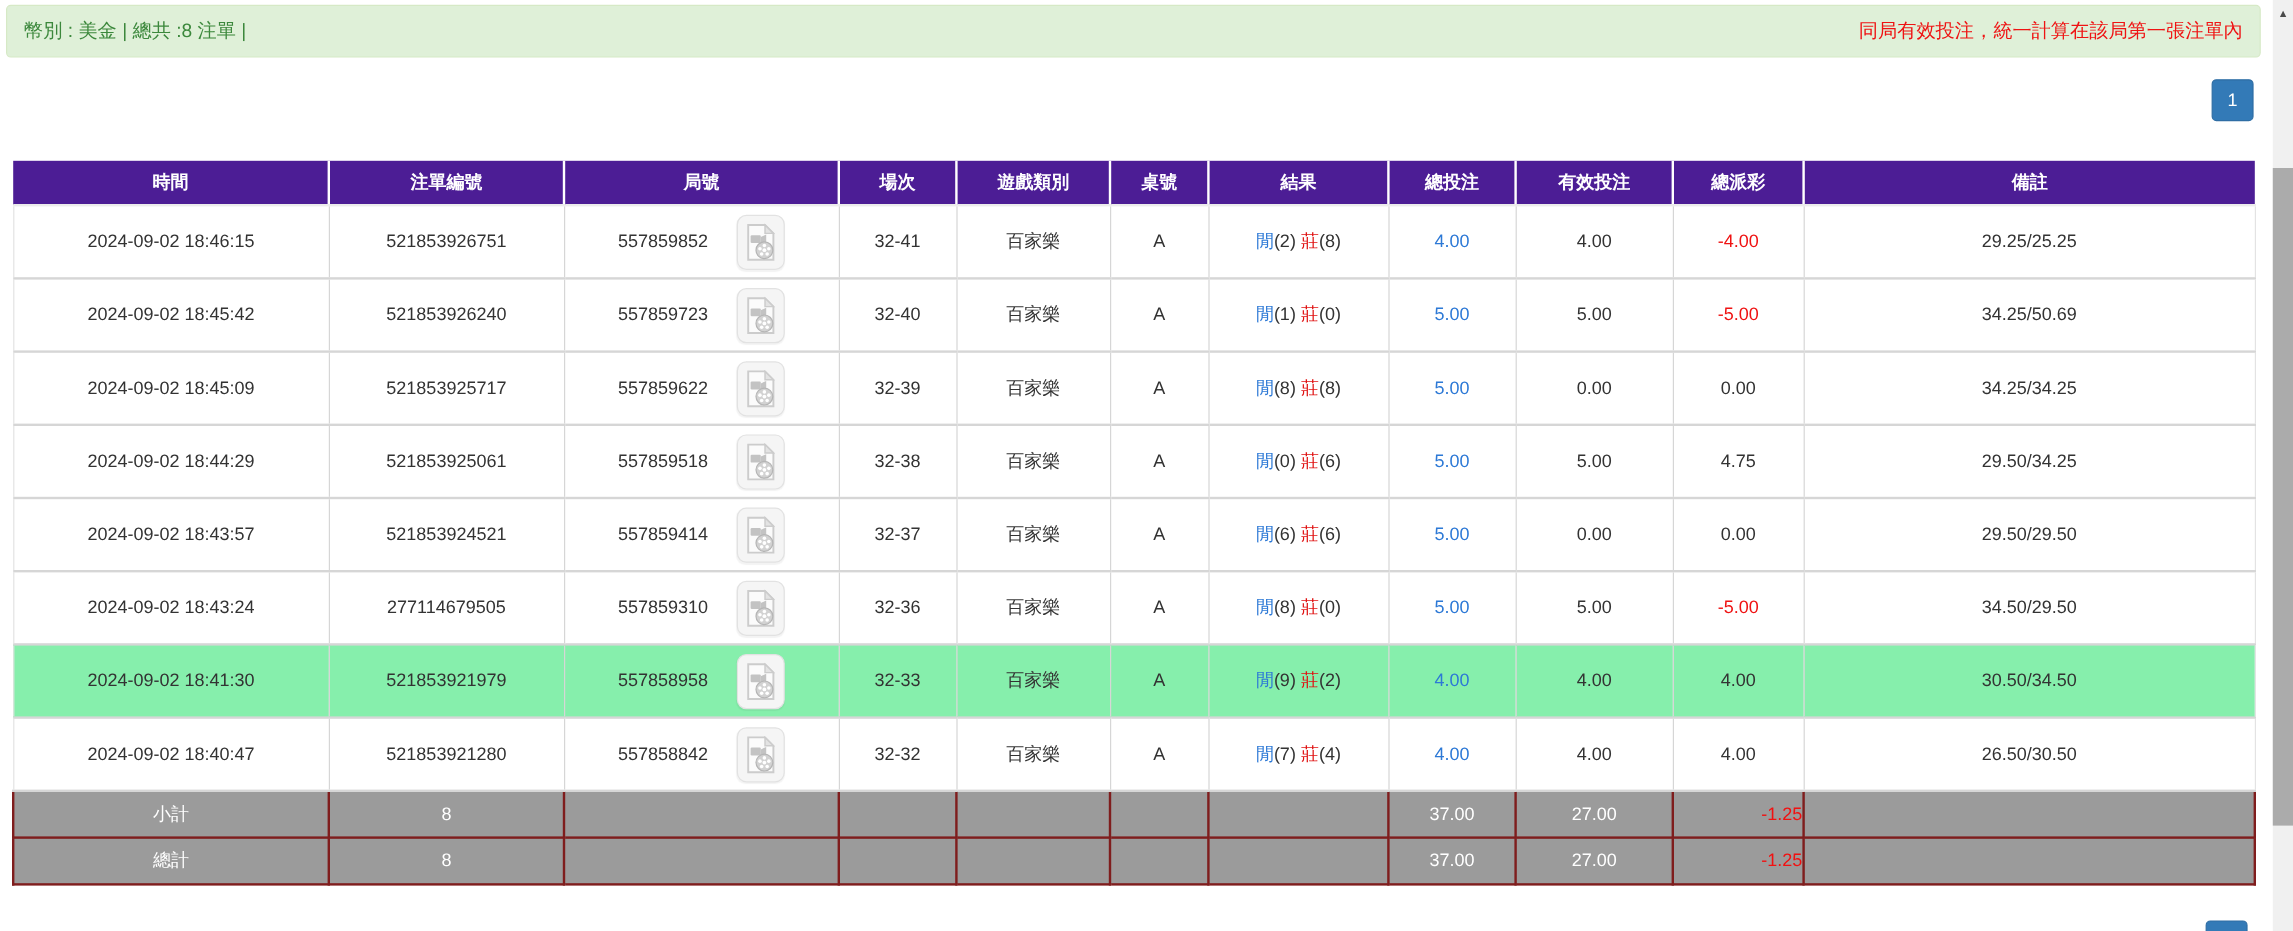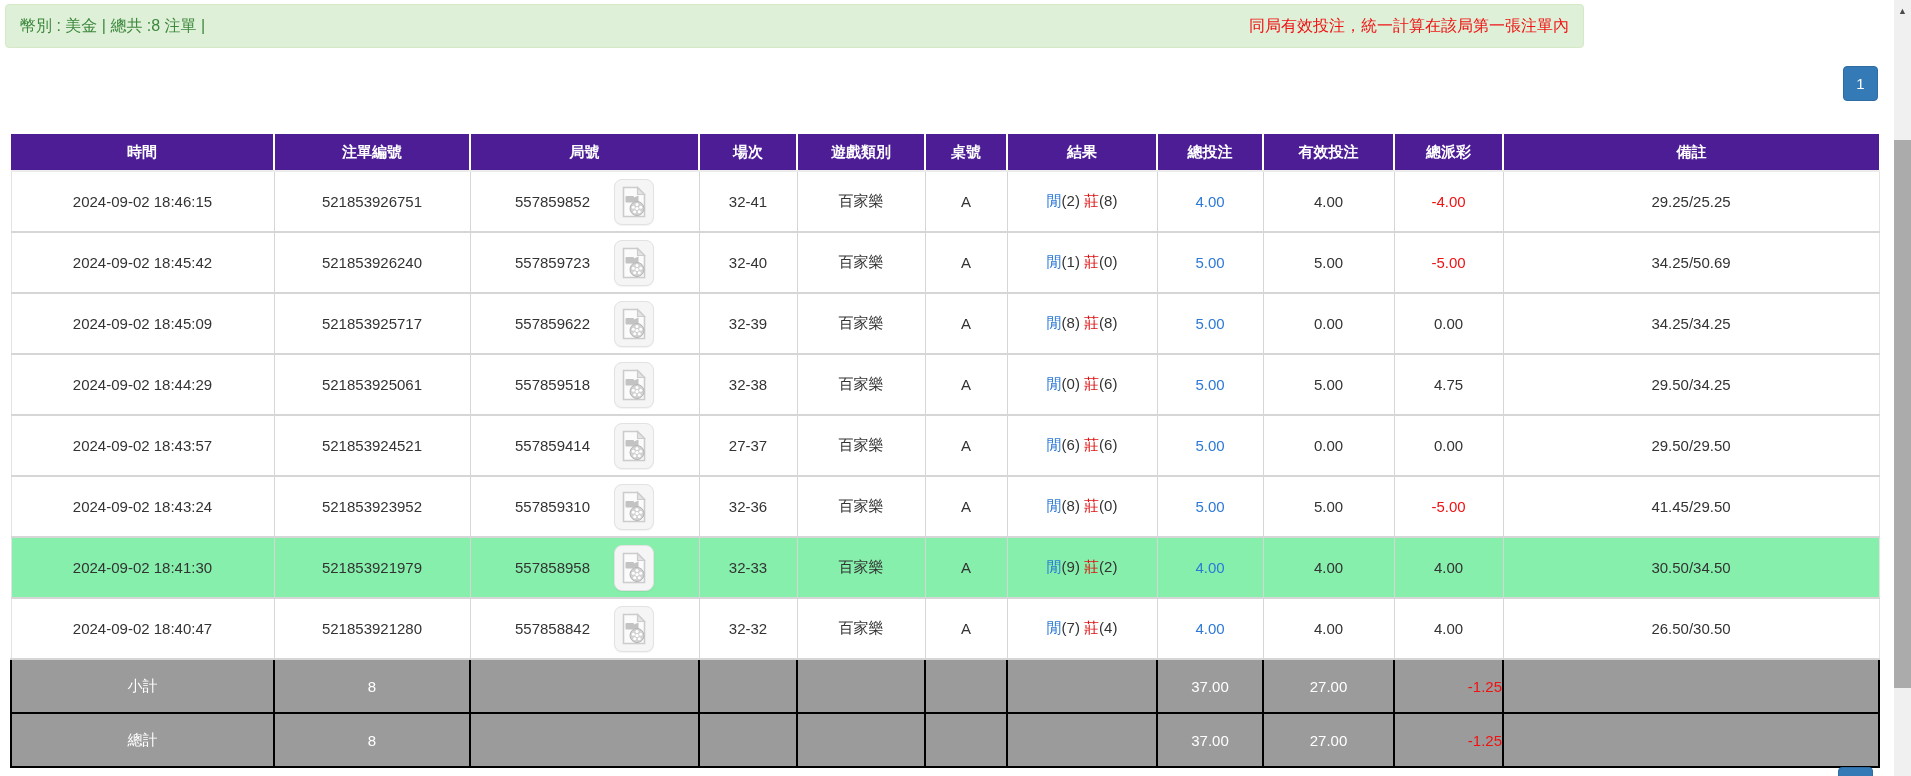--- a/index.html
+++ b/index.html
@@ -1,21 +1,21 @@
 <!DOCTYPE html>
 <html><head>
 <meta charset="utf-8">
 <style>
   * { margin:0; padding:0; box-sizing:border-box; }
   html,body { width:1911px; height:776px; overflow:hidden; background:#fff;
     font-family:"Liberation Sans","DejaVu Sans",sans-serif; }
   body { position:relative; }
 
   
-  .info-bar { position:absolute; left:5px; top:4px; width:1579px; height:44px;
+  .info-bar { position:absolute; left:5px; top:4px; width:1879px; height:44px;
     background:#dff0d8; border:1px solid #d6e9c6; border-radius:4px;
     display:flex; align-items:center; justify-content:space-between; padding:0 14px; }
   .info-left  { color:#3c883c; font-size:16px; }
   .info-right { color:#ef1313; font-size:16px; }
 
   
   .page-btn { position:absolute; width:35px; height:35px; background:#337ab7;
     border:1px solid #2e6da4; border-radius:4px; color:#fff; font-size:15px;
     display:flex; align-items:center; justify-content:center; cursor:pointer; }
   .page-top { left:1843px; top:66px; }
@@ -41,22 +41,22 @@
   .result-b { color:#e01212; }
   .result-num { color:#333; }
 
   
   .round-wrap { display:flex; align-items:center; justify-content:center; gap:24px; }
   .vbtn { width:40px; height:46px; background:#f5f5f5; border:1px solid #e2e2e2;
     border-radius:8px; display:flex; align-items:center; justify-content:center;
     cursor:pointer; box-shadow:0 1px 1px rgba(0,0,0,.05); }
 
   
-  tr.summary td { height:54px; background:#9b9b9b; color:#fff;
-    border:2px solid #000000; font-size:15px; }
+  tr.summary td { height:39px; background:#9b9b9b; color:#fff;
+    border:2px solid #7f1d1d; font-size:15px; }
   tr.summary td[data-neg="true"] { color:#f21111;text-align:right; }
 
   
   .scrollbar { position:absolute; right:0; top:0; width:17px; height:776px;
     background:#f0f0f0; }
   .sb-arrow-up { position:absolute; top:3px; left:0; width:17px; height:16px;
     color:#4a4a4a; font-size:9px; text-align:center; line-height:16px; cursor:pointer; }
   .sb-thumb { position:absolute; top:140px; left:0; width:17px; height:548px;
     background:#ababab; cursor:pointer; }
 </style>
@@ -260,36 +260,36 @@
             <circle cx="16" cy="22.5" r="1.6" fill="#ffffff"></circle>
             <circle cx="16" cy="18.6" r="1.5" fill="#ffffff"></circle>
             <circle cx="12.3" cy="21.3" r="1.5" fill="#ffffff"></circle>
             <circle cx="13.7" cy="25.7" r="1.5" fill="#ffffff"></circle>
             <circle cx="18.3" cy="25.7" r="1.5" fill="#ffffff"></circle>
             <circle cx="19.7" cy="21.3" r="1.5" fill="#ffffff"></circle>
           </svg>
         </span>
       </span>
     </td>
-    <td>27-37</td>
+    <td>32-37</td>
     <td>百家樂</td>
     <td>A</td>
     <td>
       <span class="result-p">閒</span><span class="result-num">(6)</span>
       <span class="result-b">莊</span><span class="result-num">(6)</span>
     </td>
     <td class="blue">5.00</td>
     <td>0.00</td>
     <td data-neg="false">0.00</td>
     <td>29.50/29.50</td>
   </tr>
 
   <tr data-hl="false">
     <td>2024-09-02 18:43:24</td>
-    <td>521853923952</td>
+    <td>277114679505</td>
     <td>
       <span class="round-wrap">
         <span>557859310</span>
         <span class="vbtn">
           <svg width="26" height="32" viewBox="0 0 26 32">
             <path d="M2.5 1.5 h14 l7 7 v22 h-21 z" fill="#fbfbfb" stroke="#cccccc" stroke-width="1.6"></path>
             <path d="M16.5 1.5 l7 7 h-7 z" fill="#e3e3e3" stroke="#cccccc" stroke-width="1.2"></path>
             <rect x="4.5" y="10" width="8.5" height="6.5" rx="1" fill="#c3c3c3"></rect>
             <polygon points="13,11.5 17.5,9.5 17.5,17.5 13,15.5" fill="#c3c3c3"></polygon>
             <circle cx="16" cy="22.5" r="7" fill="#d2d2d2" stroke="#b5b5b5"></circle>
@@ -306,21 +306,21 @@
     <td>32-36</td>
     <td>百家樂</td>
     <td>A</td>
     <td>
       <span class="result-p">閒</span><span class="result-num">(8)</span>
       <span class="result-b">莊</span><span class="result-num">(0)</span>
     </td>
     <td class="blue">5.00</td>
     <td>5.00</td>
     <td data-neg="true">-5.00</td>
-    <td>41.45/29.50</td>
+    <td>34.50/29.50</td>
   </tr>
 
   <tr data-hl="true">
     <td>2024-09-02 18:41:30</td>
     <td>521853921979</td>
     <td>
       <span class="round-wrap">
         <span>557858958</span>
         <span class="vbtn">
           <svg width="26" height="32" viewBox="0 0 26 32">

